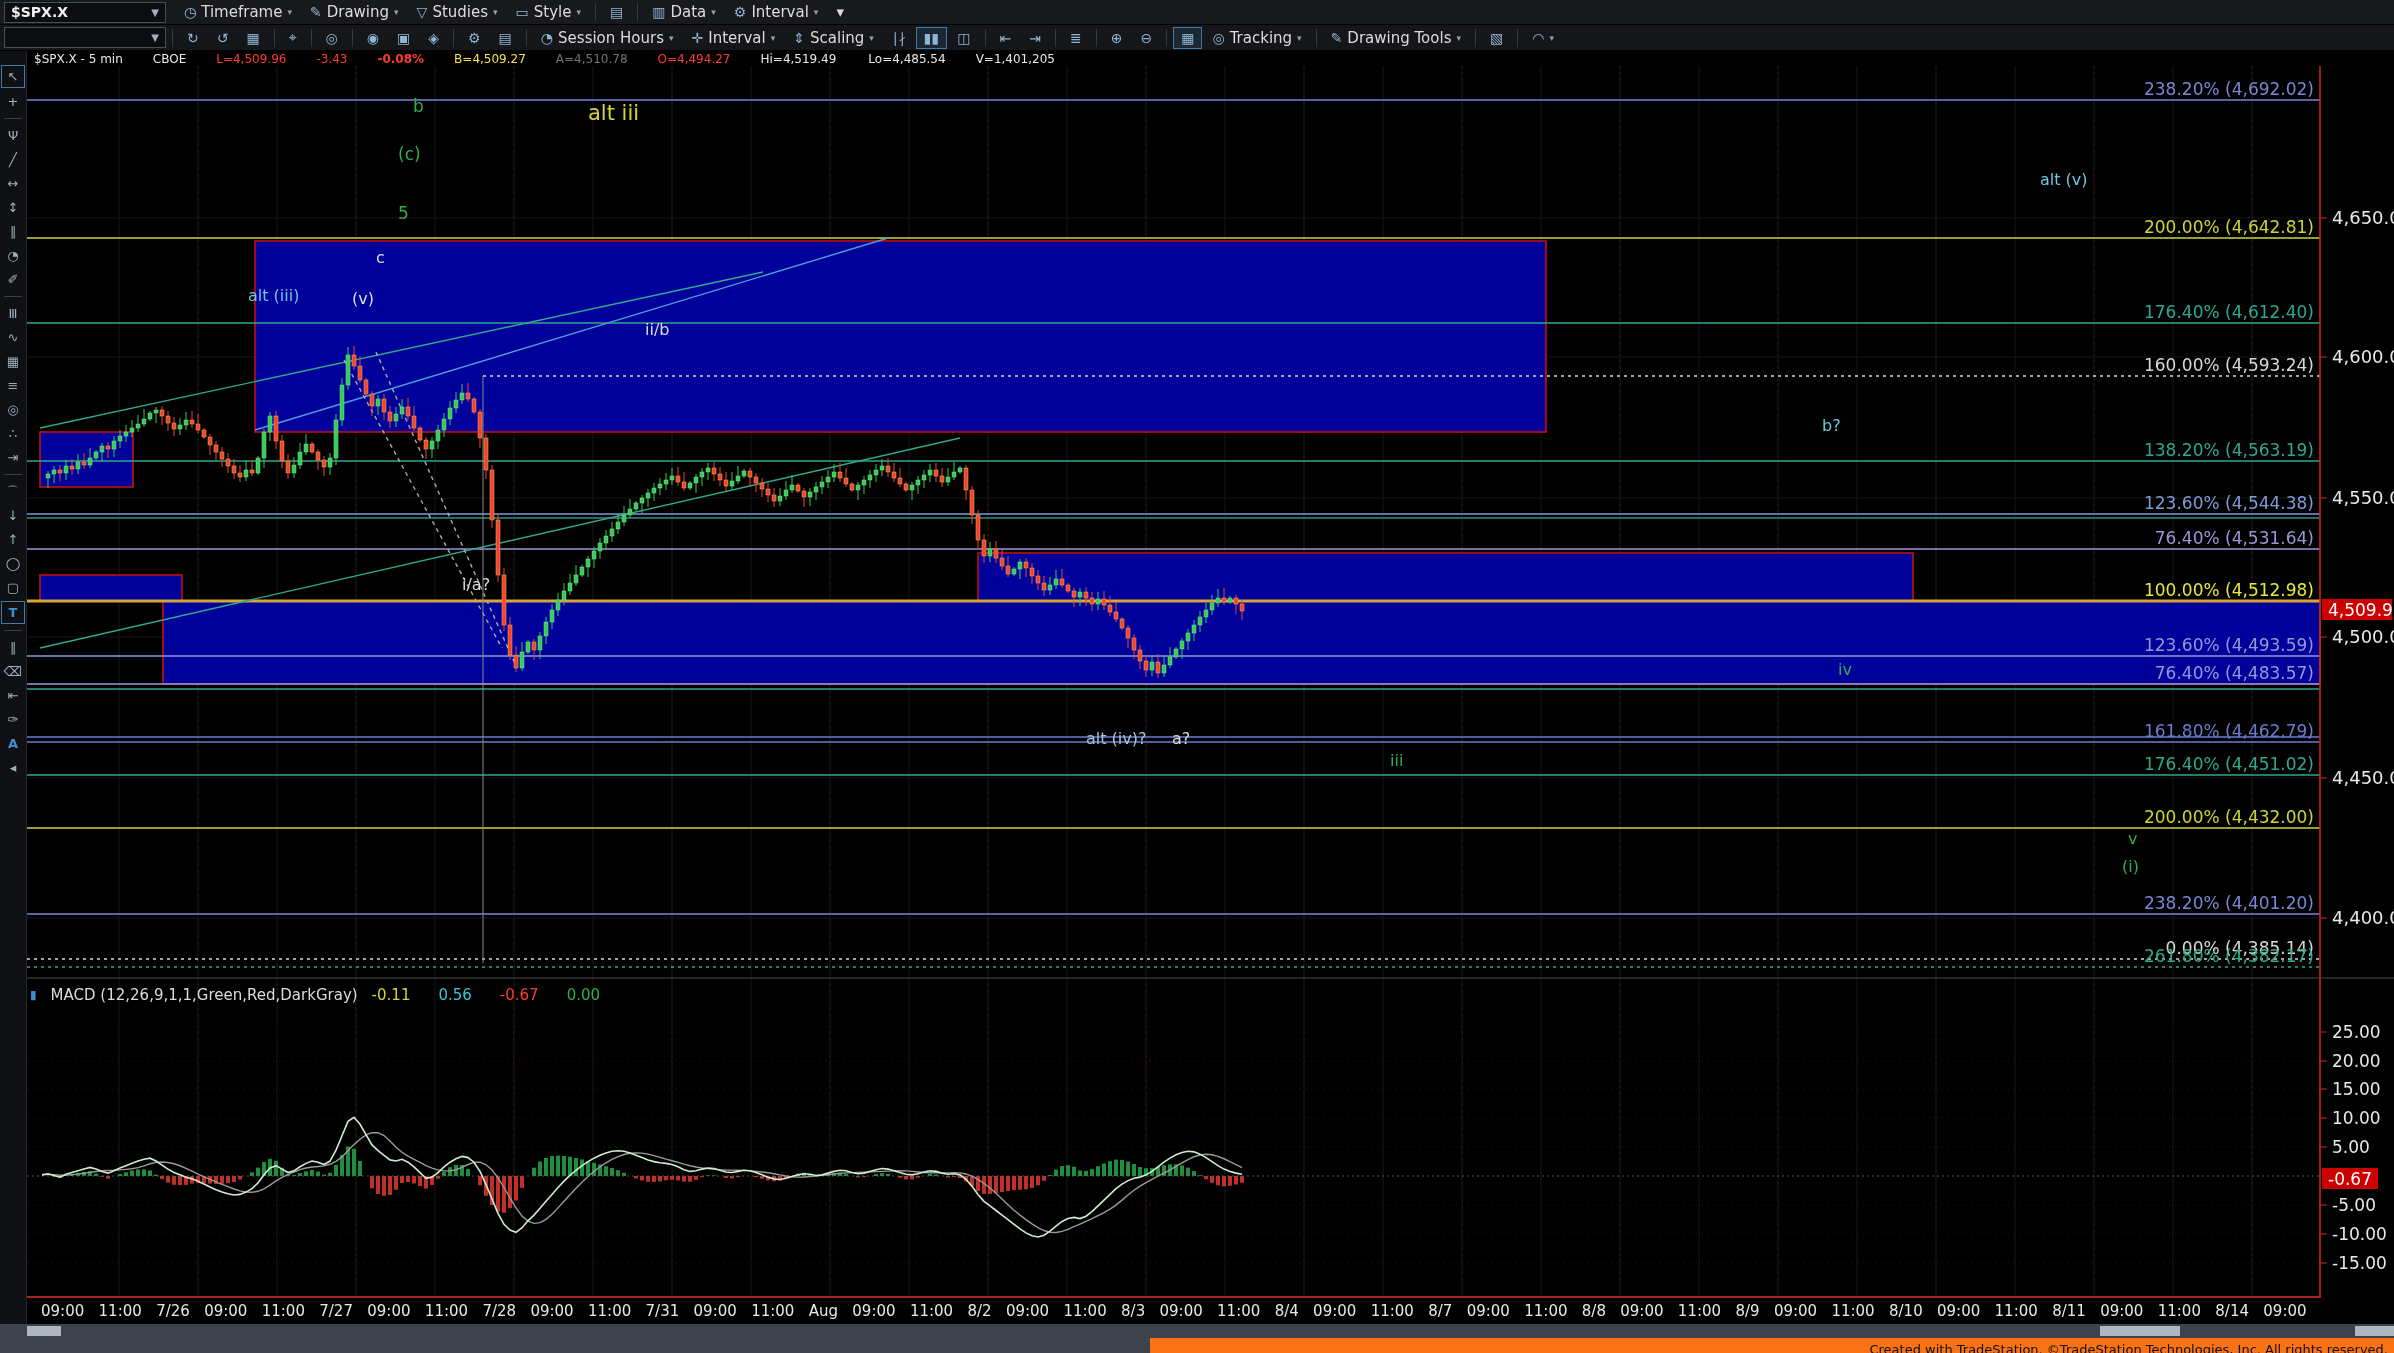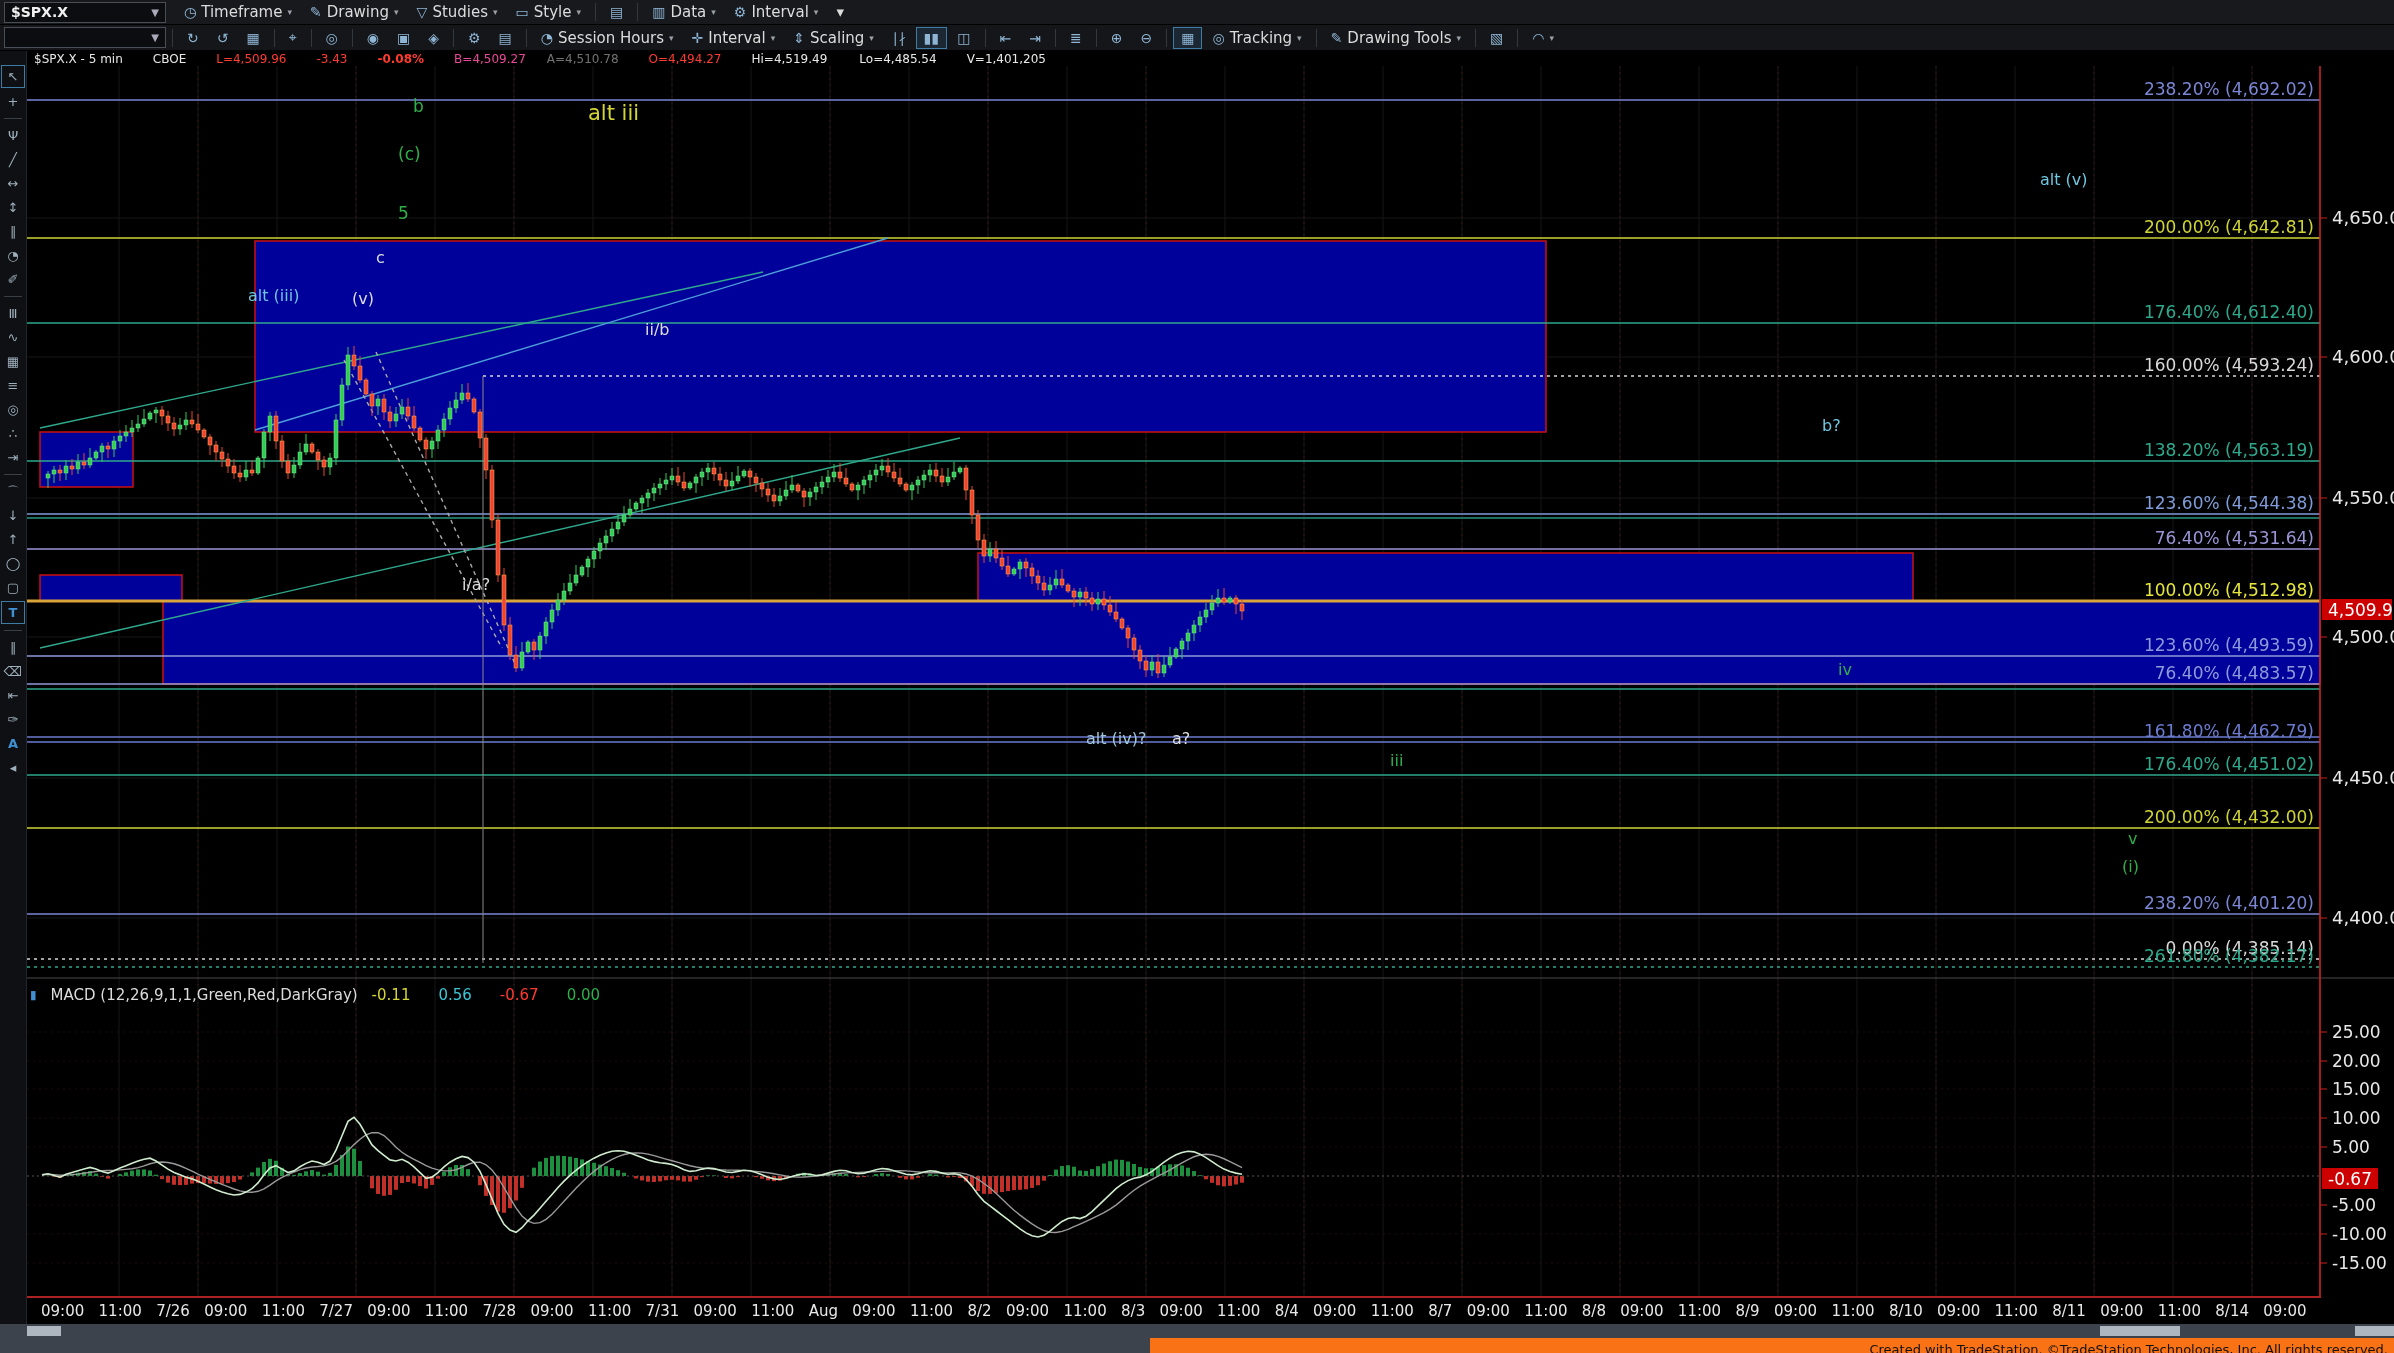--- a/index.html
+++ b/index.html
@@ -201,21 +201,21 @@
       <span class="caret">▾</span>
     </span>
 </div>
 
 <div id="infostrip" class="abs">
   <span style="color: rgb(232, 232, 232); margin-right: 14px;">$SPX.X - 5 min</span>
     <span style="color: rgb(232, 232, 232); margin-right: 14px;">CBOE</span>
     <span style="color: rgb(255, 59, 48); margin-right: 14px;">L=4,509.96</span>
     <span style="color: rgb(255, 59, 48); margin-right: 14px;">-3.43</span>
     <span style="color: rgb(255, 59, 48); margin-right: 14px; font-weight: bold;">-0.08%</span>
-    <span style="color: #ec4899; margin-right: 5px;">B=4,509.27</span>
+    <span style="color: #fde047; margin-right: 14px;">B=4,509.27</span>
     <span style="color: #737373; margin-right: 14px;">A=4,510.78</span>
     <span style="color: rgb(255, 59, 48); margin-right: 14px;">O=4,494.27</span>
     <span style="color: rgb(232, 232, 232); margin-right: 16px; text-align: center;">Hi=4,519.49</span>
     <span style="color: rgb(232, 232, 232); margin-right: 14px;">Lo=4,485.54</span>
     <span style="color: rgb(232, 232, 232); margin-right: 14px;">V=1,401,205</span>
 </div>
 
 <div id="palette" class="abs">
   <div class="tool active">↖</div>
     <div class="tool">+</div>

